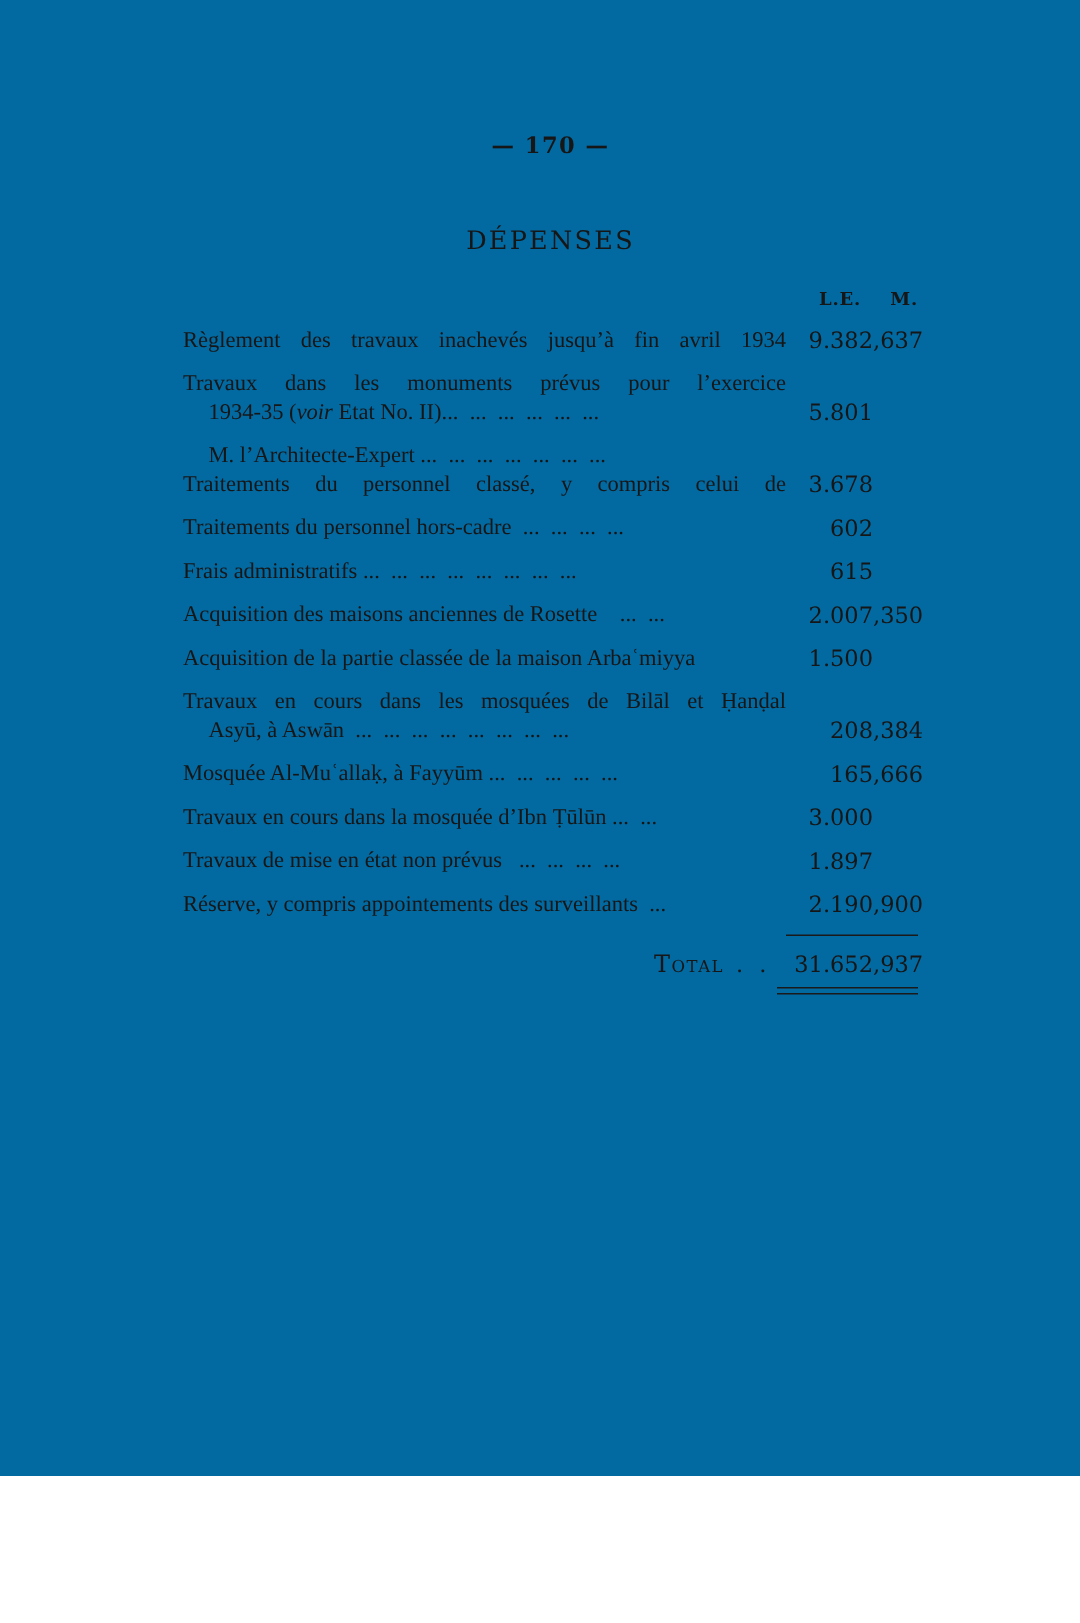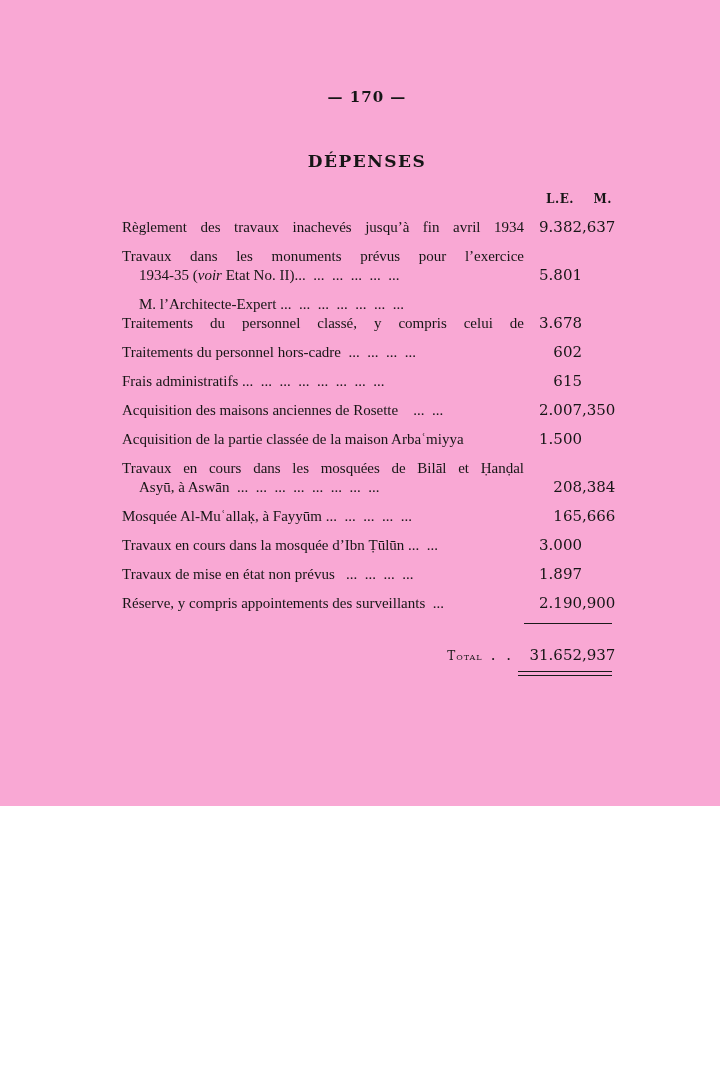--- a/index.html
+++ b/index.html
@@ -5,40 +5,40 @@
   html, body {
     margin: 0;
     padding: 0;
     background: #ffffff;
     font-family: "DejaVu Serif", "Liberation Serif", serif;
     color: #161616;
   }
   .sheet {
     position: relative;
     width: 720px;
-    height: 806px;
-    background: #f9a8d4;
+    height: 984px;
+    background: #0369a1;
     overflow: hidden;
   }
   .col {
     width: 490px;
     margin-left: 122px;
     padding-top: 88px;
   }
   .pagenum {
     text-align: center;
     font-size: 15px;
     font-weight: bold;
     letter-spacing: 1px;
     line-height: 19px;
   }
   .title {
     text-align: center;
     font-size: 17px;
-    font-weight: bold;
+    font-weight: normal;
     letter-spacing: 1.5px;
     margin-top: 44px;
     line-height: 20px;
   }
   .colheads {
     display: flex;
     justify-content: flex-end;
     margin-top: 22px;
     margin-bottom: 12px;
     font-size: 12px;
@@ -80,22 +80,21 @@
     display: flex;
     justify-content: flex-end;
     align-items: baseline;
     margin-top: 9px;
     font-size: 15px;
     line-height: 19px;
   }
   .total-label {
     font-variant: small-caps;
     letter-spacing: 1px;
-    font-size: 12px;
-    margin-top: 14px;
+    font-size: 16px;
   }
   .total-dots { margin: 0 10px 0 8px; letter-spacing: 3px; }
   .rule-double {
     width: 94px;
     height: 3px;
     margin-left: auto;
     margin-top: 5px;
     border-top: 1.5px solid #1a1a1a;
     border-bottom: 1.5px solid #1a1a1a;
     box-sizing: content-box;

